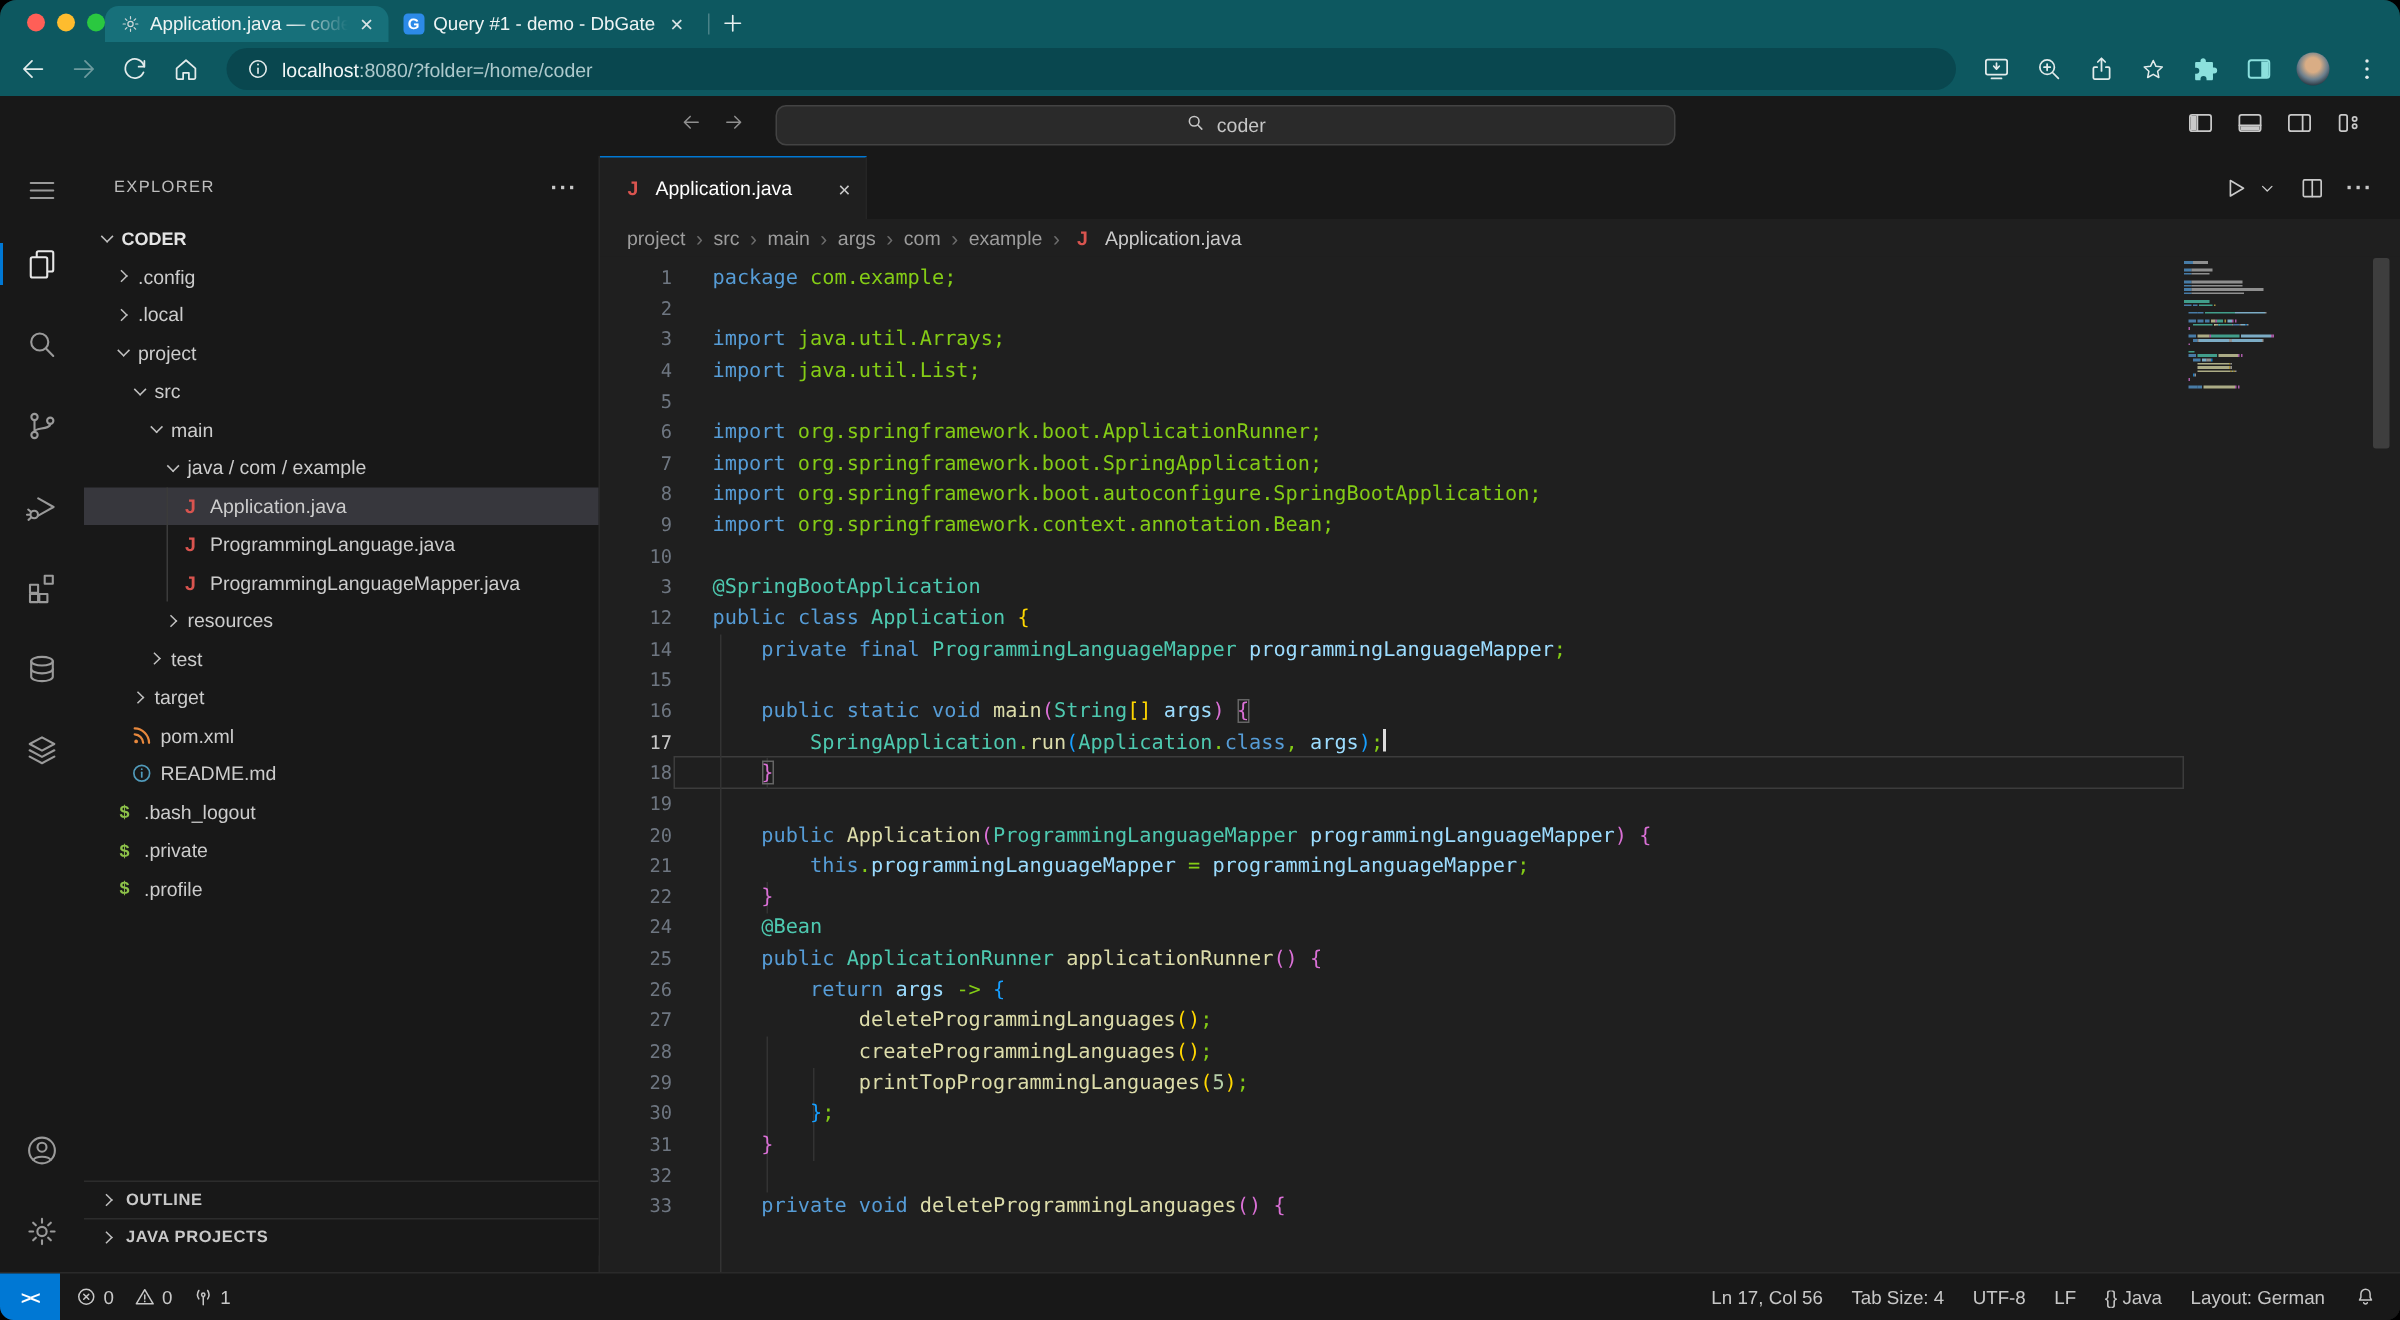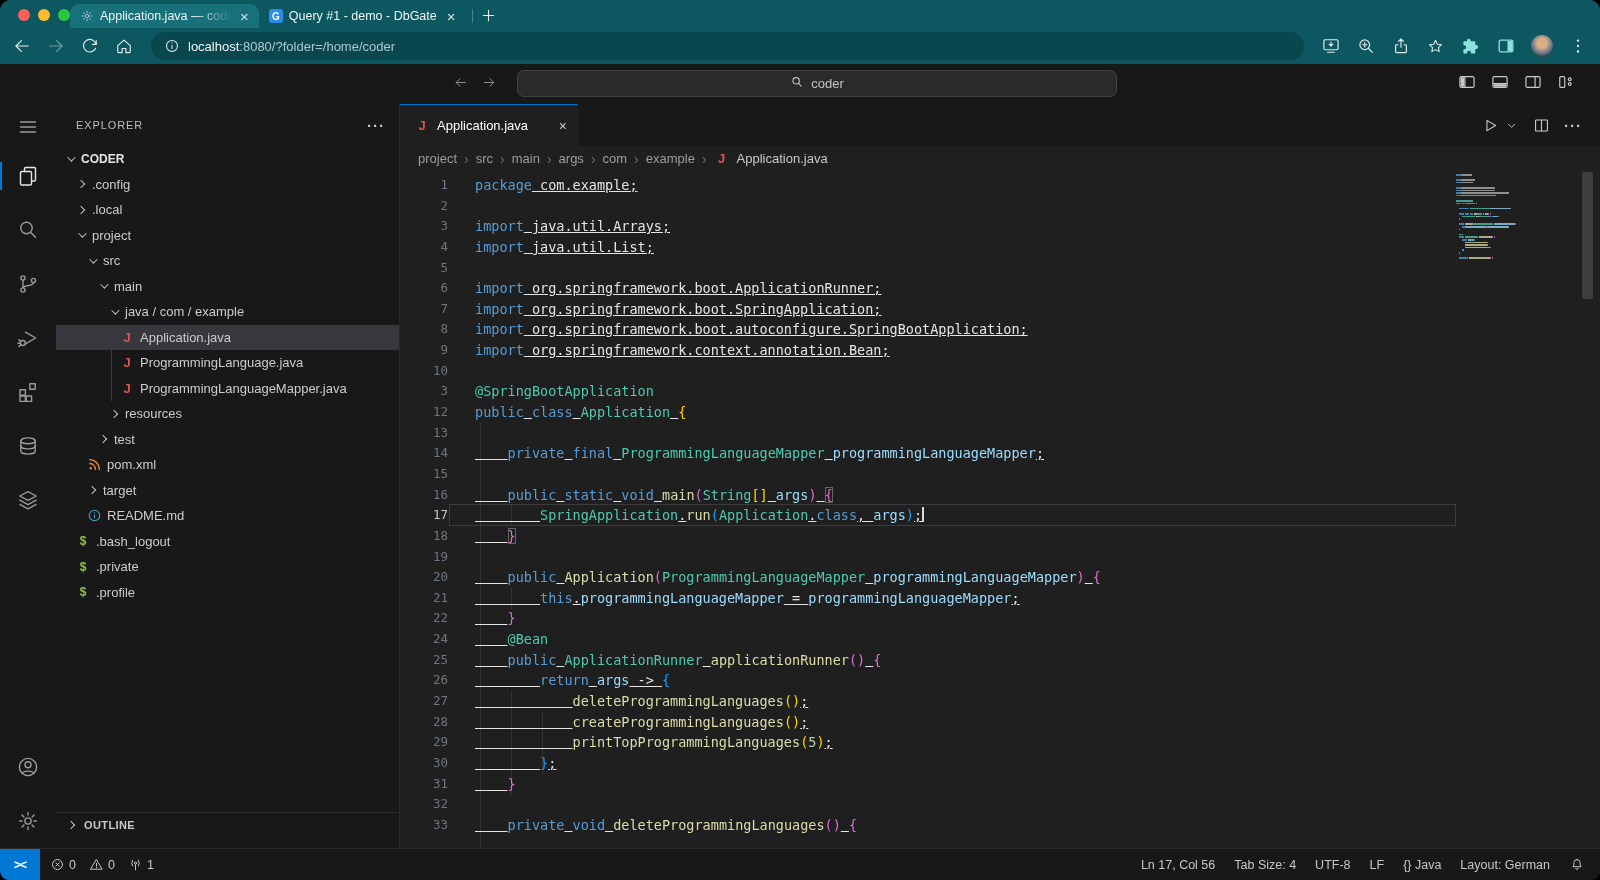--- a/index.html
+++ b/index.html
@@ -68,21 +68,21 @@
   .etab .xicon{margin-left:auto;color:#c9c9c9;font-size:14px;}
   .eactions{margin-left:auto;display:flex;align-items:center;gap:13px;padding-right:18px;color:#c9c9c9;}
   .crumbs{height:25px;display:flex;align-items:center;gap:7px;padding-left:18px;font-size:13px;color:#9d9d9d;background:#1f1f1f;}
   .crumbs .sep{color:#6d6d6d;font-size:14px;}
 
   .codewrap{position:absolute;top:67px;left:0;right:0;bottom:0;font-family:"DejaVu Sans Mono",monospace;font-size:13.5px;line-height:20.65px;padding-top:4px;overflow:hidden;}
   .cline{height:20.65px;white-space:pre;position:relative;padding-left:75px;color:#ccc;}
   .lnum{position:absolute;left:0;top:0;width:48px;text-align:right;color:#6e7681;font-size:12.5px;}
   .lnum.cur{color:#c6c6c6;}
   .c-k{color:#569cd6;} .c-t{color:#4ec9b0;} .c-f{color:#dcdcaa;} .c-v{color:#9cdcfe;}
-  .c-p{color:#e5e5e5;text-decoration:underline;} .c-n{color:#b5cea8;} .c-y{color:#ffd700;} .c-m{color:#da70d6;} .c-u{color:#179fff;}
+  .c-p{color:#84cc16;} .c-n{color:#b5cea8;} .c-y{color:#ffd700;} .c-m{color:#da70d6;} .c-u{color:#179fff;}
   .c-M{color:#da70d6;outline:1px solid #656565;outline-offset:-1px;}
   .caret{display:inline-block;width:1.5px;height:15px;background:#dcdcdc;vertical-align:-2px;}
   .curline{position:absolute;left:49px;width:1007px;height:21.6px;border:1px solid #3c3c3c;pointer-events:none;}
   .cguide{position:absolute;width:1px;background:#333333;}
   .minimap{position:absolute;top:70px;left:1056px;width:90px;bottom:0;}
   .mrow{position:absolute;height:1.7px;opacity:.75;}
   .scrollthumb{position:absolute;top:68px;left:1182px;width:11px;height:127px;background:rgba(121,121,121,.35);border-radius:2px;}
 
   
   .statusbar{height:32px;background:#181818;border-top:1px solid #2a2a2a;display:flex;align-items:center;font-size:12.5px;color:#c7c7c7;}
@@ -377,34 +377,34 @@
           </div>
           <div class="trow  " style="padding-left:52px">
             <span class="chev r"></span>
             <span>resources</span>
           </div>
           <div class="trow  " style="padding-left:41px">
             <span class="chev r"></span>
             <span>test</span>
           </div>
           <div class="trow  " style="padding-left:30px">
+            <span class="chev r"></span>
+            <span>target</span>
+          </div>
+          <div class="trow  " style="padding-left:30px">
             <span class="ticon">
               <svg width="15" height="15" viewBox="0 0 24 24" fill="none" stroke="#e8883d" stroke-width="2.4" stroke-linecap="round">
                 <circle cx="6" cy="18" r="2" fill="#e8883d" stroke="none"></circle>
                 <path d="M4.5 10.5a9.5 9.5 0 0 1 9 9"></path>
                 <path d="M4.5 4.2a15.8 15.8 0 0 1 15.3 15.3"></path>
               </svg>
             </span>
             <span>pom.xml</span>
           </div>
           <div class="trow  " style="padding-left:30px">
-            <span class="chev r"></span>
-            <span>target</span>
-          </div>
-          <div class="trow  " style="padding-left:30px">
             <span class="ticon">
               <svg width="15" height="15" viewBox="0 0 24 24" fill="none" stroke="#519aba" stroke-width="1.8" stroke-linecap="round">
                 <circle cx="12" cy="12" r="8.4"></circle>
                 <path d="M12 11v5"></path>
                 <circle cx="12" cy="7.6" r="1" fill="#519aba" stroke="none"></circle>
               </svg>
             </span>
             <span>README.md</span>
           </div>
           <div class="trow  " style="padding-left:19px">
@@ -424,20 +424,24 @@
               <span class="shicon">$</span>
             </span>
             <span>.profile</span>
           </div>
           <div class="tguide" style="left:55px;top:178.5px;height:76.5px"></div>
         </div>
       <div class="sections" id="sections">
           <div class="sect">
             <span class="chev r"></span>
             <span>OUTLINE</span>
+          </div>
+          <div class="sect">
+            <span class="chev r"></span>
+            <span>JAVA PROJECTS</span>
           </div>
         </div>
     </div>
 
     <div class="editor">
       <div class="tabbar">
         <div class="etab">
           <span class="ticon" id="etabicon">
               <span class="jicon">J</span>
             </span>
@@ -496,21 +500,20 @@
           <div class="cline"><span class="lnum ">3</span><span class="c-k">import</span><span class="c-p"> java.util.Arrays;</span></div>
           <div class="cline"><span class="lnum ">4</span><span class="c-k">import</span><span class="c-p"> java.util.List;</span></div>
           <div class="cline"><span class="lnum ">5</span></div>
           <div class="cline"><span class="lnum ">6</span><span class="c-k">import</span><span class="c-p"> org.springframework.boot.ApplicationRunner;</span></div>
           <div class="cline"><span class="lnum ">7</span><span class="c-k">import</span><span class="c-p"> org.springframework.boot.SpringApplication;</span></div>
           <div class="cline"><span class="lnum ">8</span><span class="c-k">import</span><span class="c-p"> org.springframework.boot.autoconfigure.SpringBootApplication;</span></div>
           <div class="cline"><span class="lnum ">9</span><span class="c-k">import</span><span class="c-p"> org.springframework.context.annotation.Bean;</span></div>
           <div class="cline"><span class="lnum ">10</span></div>
           <div class="cline"><span class="lnum ">3</span><span class="c-t">@SpringBootApplication</span></div>
           <div class="cline"><span class="lnum ">12</span><span class="c-k">public</span><span class="c-p"> </span><span class="c-k">class</span><span class="c-p"> </span><span class="c-t">Application</span><span class="c-p"> </span><span class="c-y">{</span></div>
-          <div class="cline"><span class="lnum ">13</span></div>
           <div class="cline"><span class="lnum ">14</span><span class="c-p">    </span><span class="c-k">private</span><span class="c-p"> </span><span class="c-k">final</span><span class="c-p"> </span><span class="c-t">ProgrammingLanguageMapper</span><span class="c-p"> </span><span class="c-v">programmingLanguageMapper</span><span class="c-p">;</span></div>
           <div class="cline"><span class="lnum ">15</span></div>
           <div class="cline"><span class="lnum ">16</span><span class="c-p">    </span><span class="c-k">public</span><span class="c-p"> </span><span class="c-k">static</span><span class="c-p"> </span><span class="c-k">void</span><span class="c-p"> </span><span class="c-f">main</span><span class="c-m">(</span><span class="c-t">String</span><span class="c-y">[]</span><span class="c-p"> </span><span class="c-v">args</span><span class="c-m">)</span><span class="c-p"> </span><span class="c-M">{</span></div>
           <div class="cline"><span class="lnum cur">17</span><span class="c-p">        </span><span class="c-t">SpringApplication</span><span class="c-p">.</span><span class="c-f">run</span><span class="c-u">(</span><span class="c-t">Application</span><span class="c-p">.</span><span class="c-k">class</span><span class="c-p">, </span><span class="c-v">args</span><span class="c-u">)</span><span class="c-p">;</span><span class="caret"></span></div>
           <div class="cline"><span class="lnum ">18</span><span class="c-p">    </span><span class="c-M">}</span></div>
           <div class="cline"><span class="lnum ">19</span></div>
           <div class="cline"><span class="lnum ">20</span><span class="c-p">    </span><span class="c-k">public</span><span class="c-p"> </span><span class="c-f">Application</span><span class="c-m">(</span><span class="c-t">ProgrammingLanguageMapper</span><span class="c-p"> </span><span class="c-v">programmingLanguageMapper</span><span class="c-m">)</span><span class="c-p"> </span><span class="c-m">{</span></div>
           <div class="cline"><span class="lnum ">21</span><span class="c-p">        </span><span class="c-k">this</span><span class="c-p">.</span><span class="c-v">programmingLanguageMapper</span><span class="c-p"> = </span><span class="c-v">programmingLanguageMapper</span><span class="c-p">;</span></div>
           <div class="cline"><span class="lnum ">22</span><span class="c-p">    </span><span class="c-m">}</span></div>
           <div class="cline"><span class="lnum ">24</span><span class="c-p">    </span><span class="c-t">@Bean</span></div>

